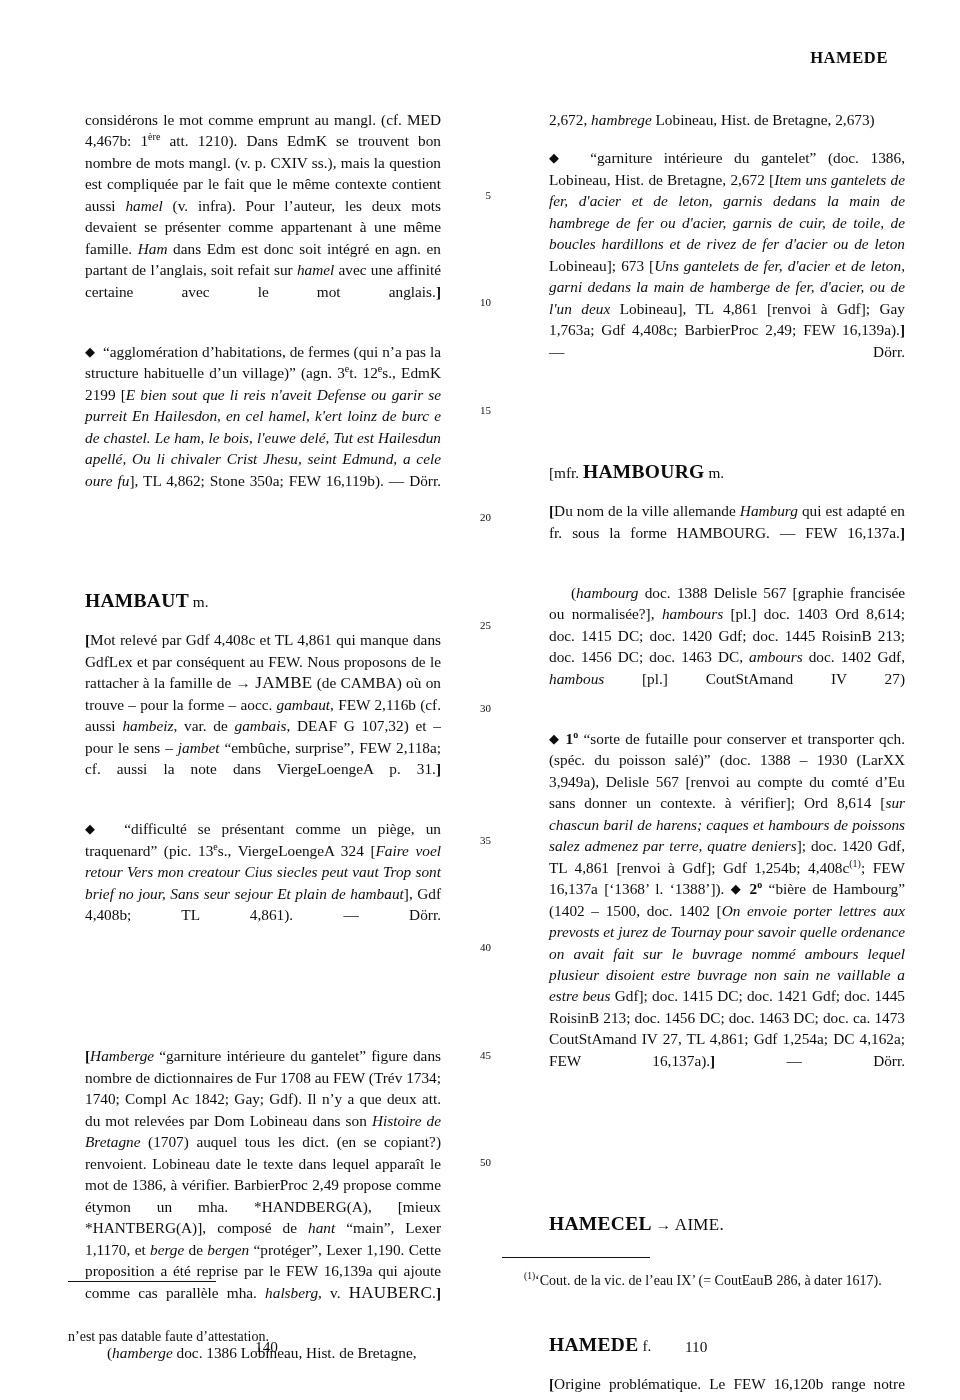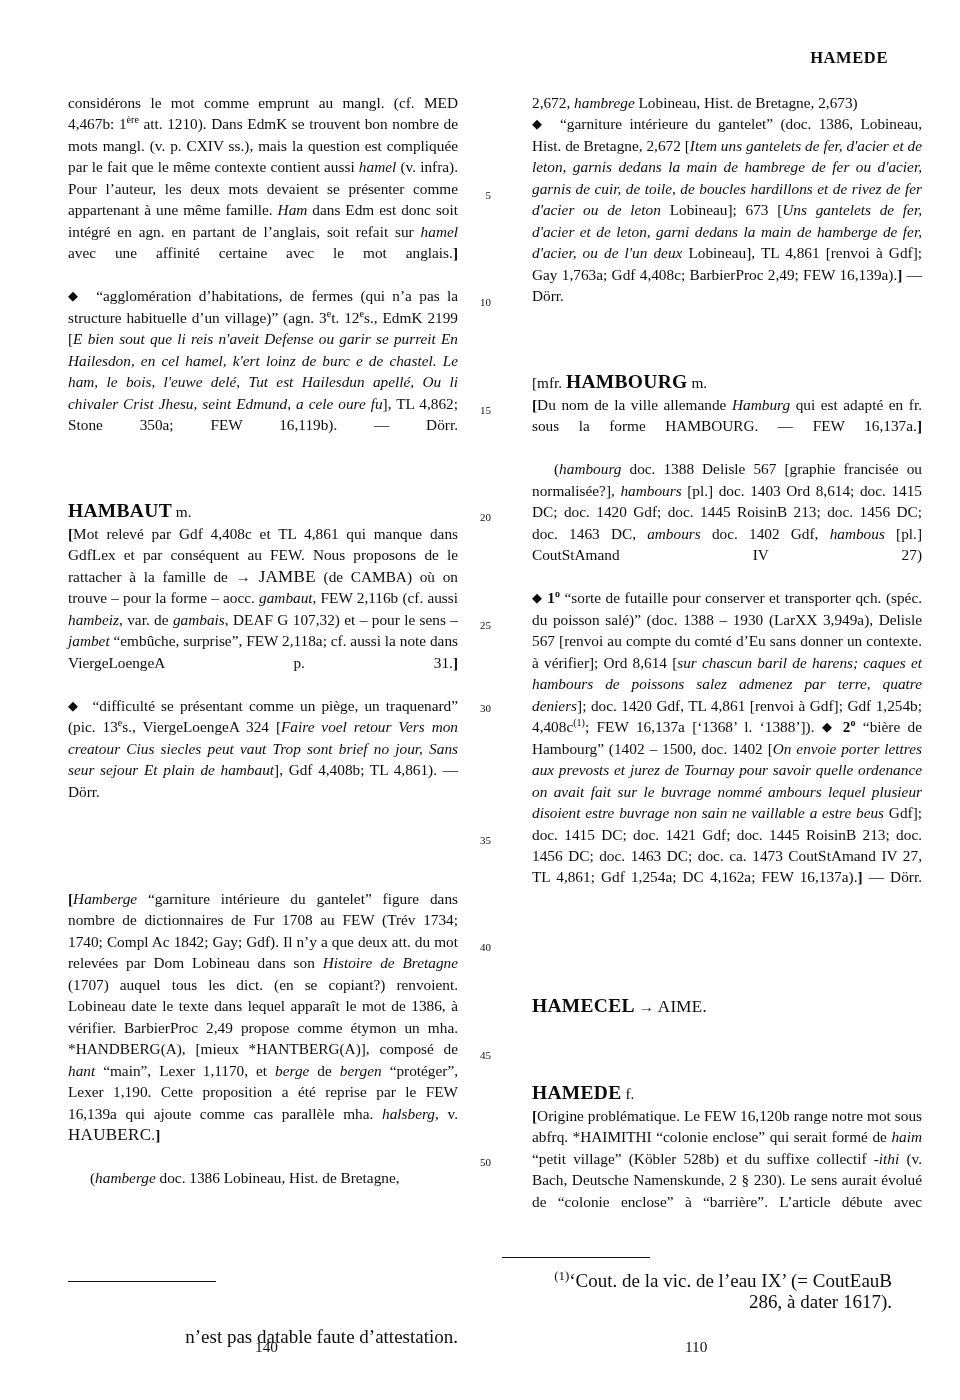--- a/index.html
+++ b/index.html
@@ -41,21 +41,21 @@
     font-size: 15.3px;
     line-height: 21.48px;
     text-align: justify;
     text-justify: inter-word;
     hyphens: none;
   }
   .col-left  { left: 68px; }
   .col-right { left: 532px; }
 
   .col p {
-    margin: 0;
+    margin: 17px;
   }
 
   
   .col p { text-align: justify; }
   .col p::after {
     content: "";
     display: inline-block;
     width: 100%;
   }
   .col p.nojust, .col p.nojust::after { text-align: left; }
@@ -115,23 +115,23 @@
     height: 0;
     border-top: 1.6px solid #111;
     width: 148px;
   }
   .fnrule-left  { left: 68px;  top: 1281px; }
   .fnrule-right { left: 502px; top: 1257px; }
 
   .footnote {
     position: absolute;
     width: 390px;
-    font-size: 19px;
+    font-size: 14px;
     line-height: 21.4px;
-    text-align: right;
+    text-align: left;
   }
   .footnote-left  { left: 68px;  top: 1294px; margin-top: 32px; }
   .footnote-right { left: 502px; top: 1270px; }
   .footnote-right { text-indent: 22px; }
   .fnmark {
     font-size: 0.68em;
     vertical-align: super;
     line-height: 0;
   }
 

